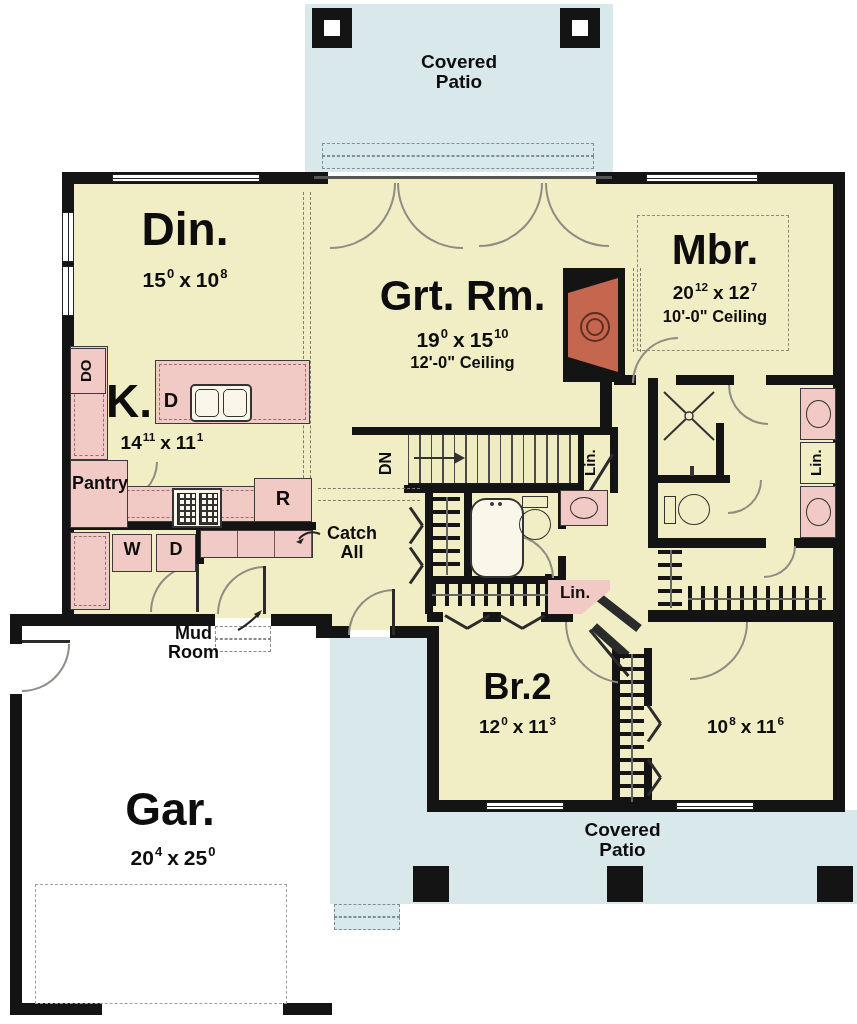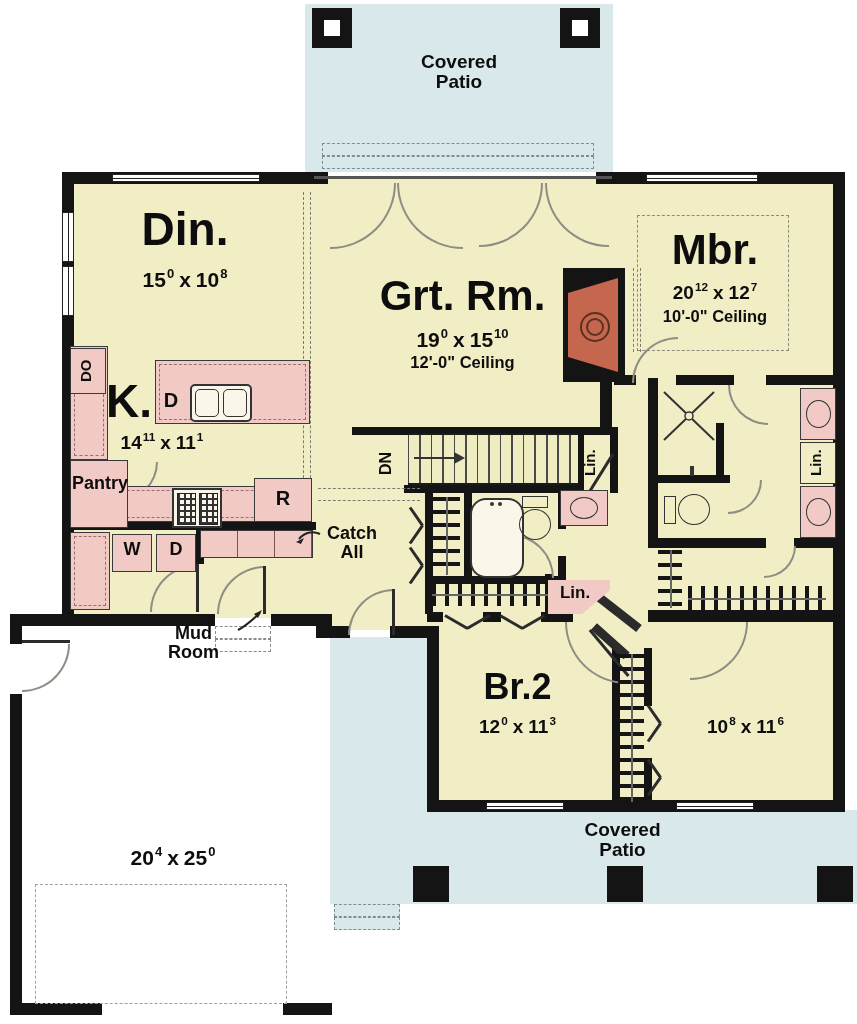--- a/index.html
+++ b/index.html
@@ -289,20 +289,21 @@
   <div class="lbl small-lbl" style="left:316px;top:524px;width:72px;">
     <div>Catch</div>
       <div>All</div>
   </div>
 
   <div class="lbl small-lbl" style="left:146px;top:624px;width:95px;">
     <div>Mud</div>
       <div>Room</div>
   </div>
 
+  <div class="lbl rname-xl" style="left:100px;top:786px;width:140px;">Gar.</div>
   <div class="lbl dim" style="left:118px;top:846px;width:110px;">
     <span>20</span><sup>4</sup><span class="sep">x</span><span>25</span><sup>0</sup>
   </div>
 
   <div class="lbl rname-m" style="left:455px;top:668px;width:125px;">Br.2</div>
   <div class="lbl dim" style="left:470px;top:716px;width:95px;font-size:19px;">
     <span>12</span><sup>0</sup><span class="sep">x</span><span>11</span><sup>3</sup>
   </div>
   <div class="lbl dim" style="left:698px;top:716px;width:95px;font-size:19px;">
     <span>10</span><sup>8</sup><span class="sep">x</span><span>11</span><sup>6</sup>

